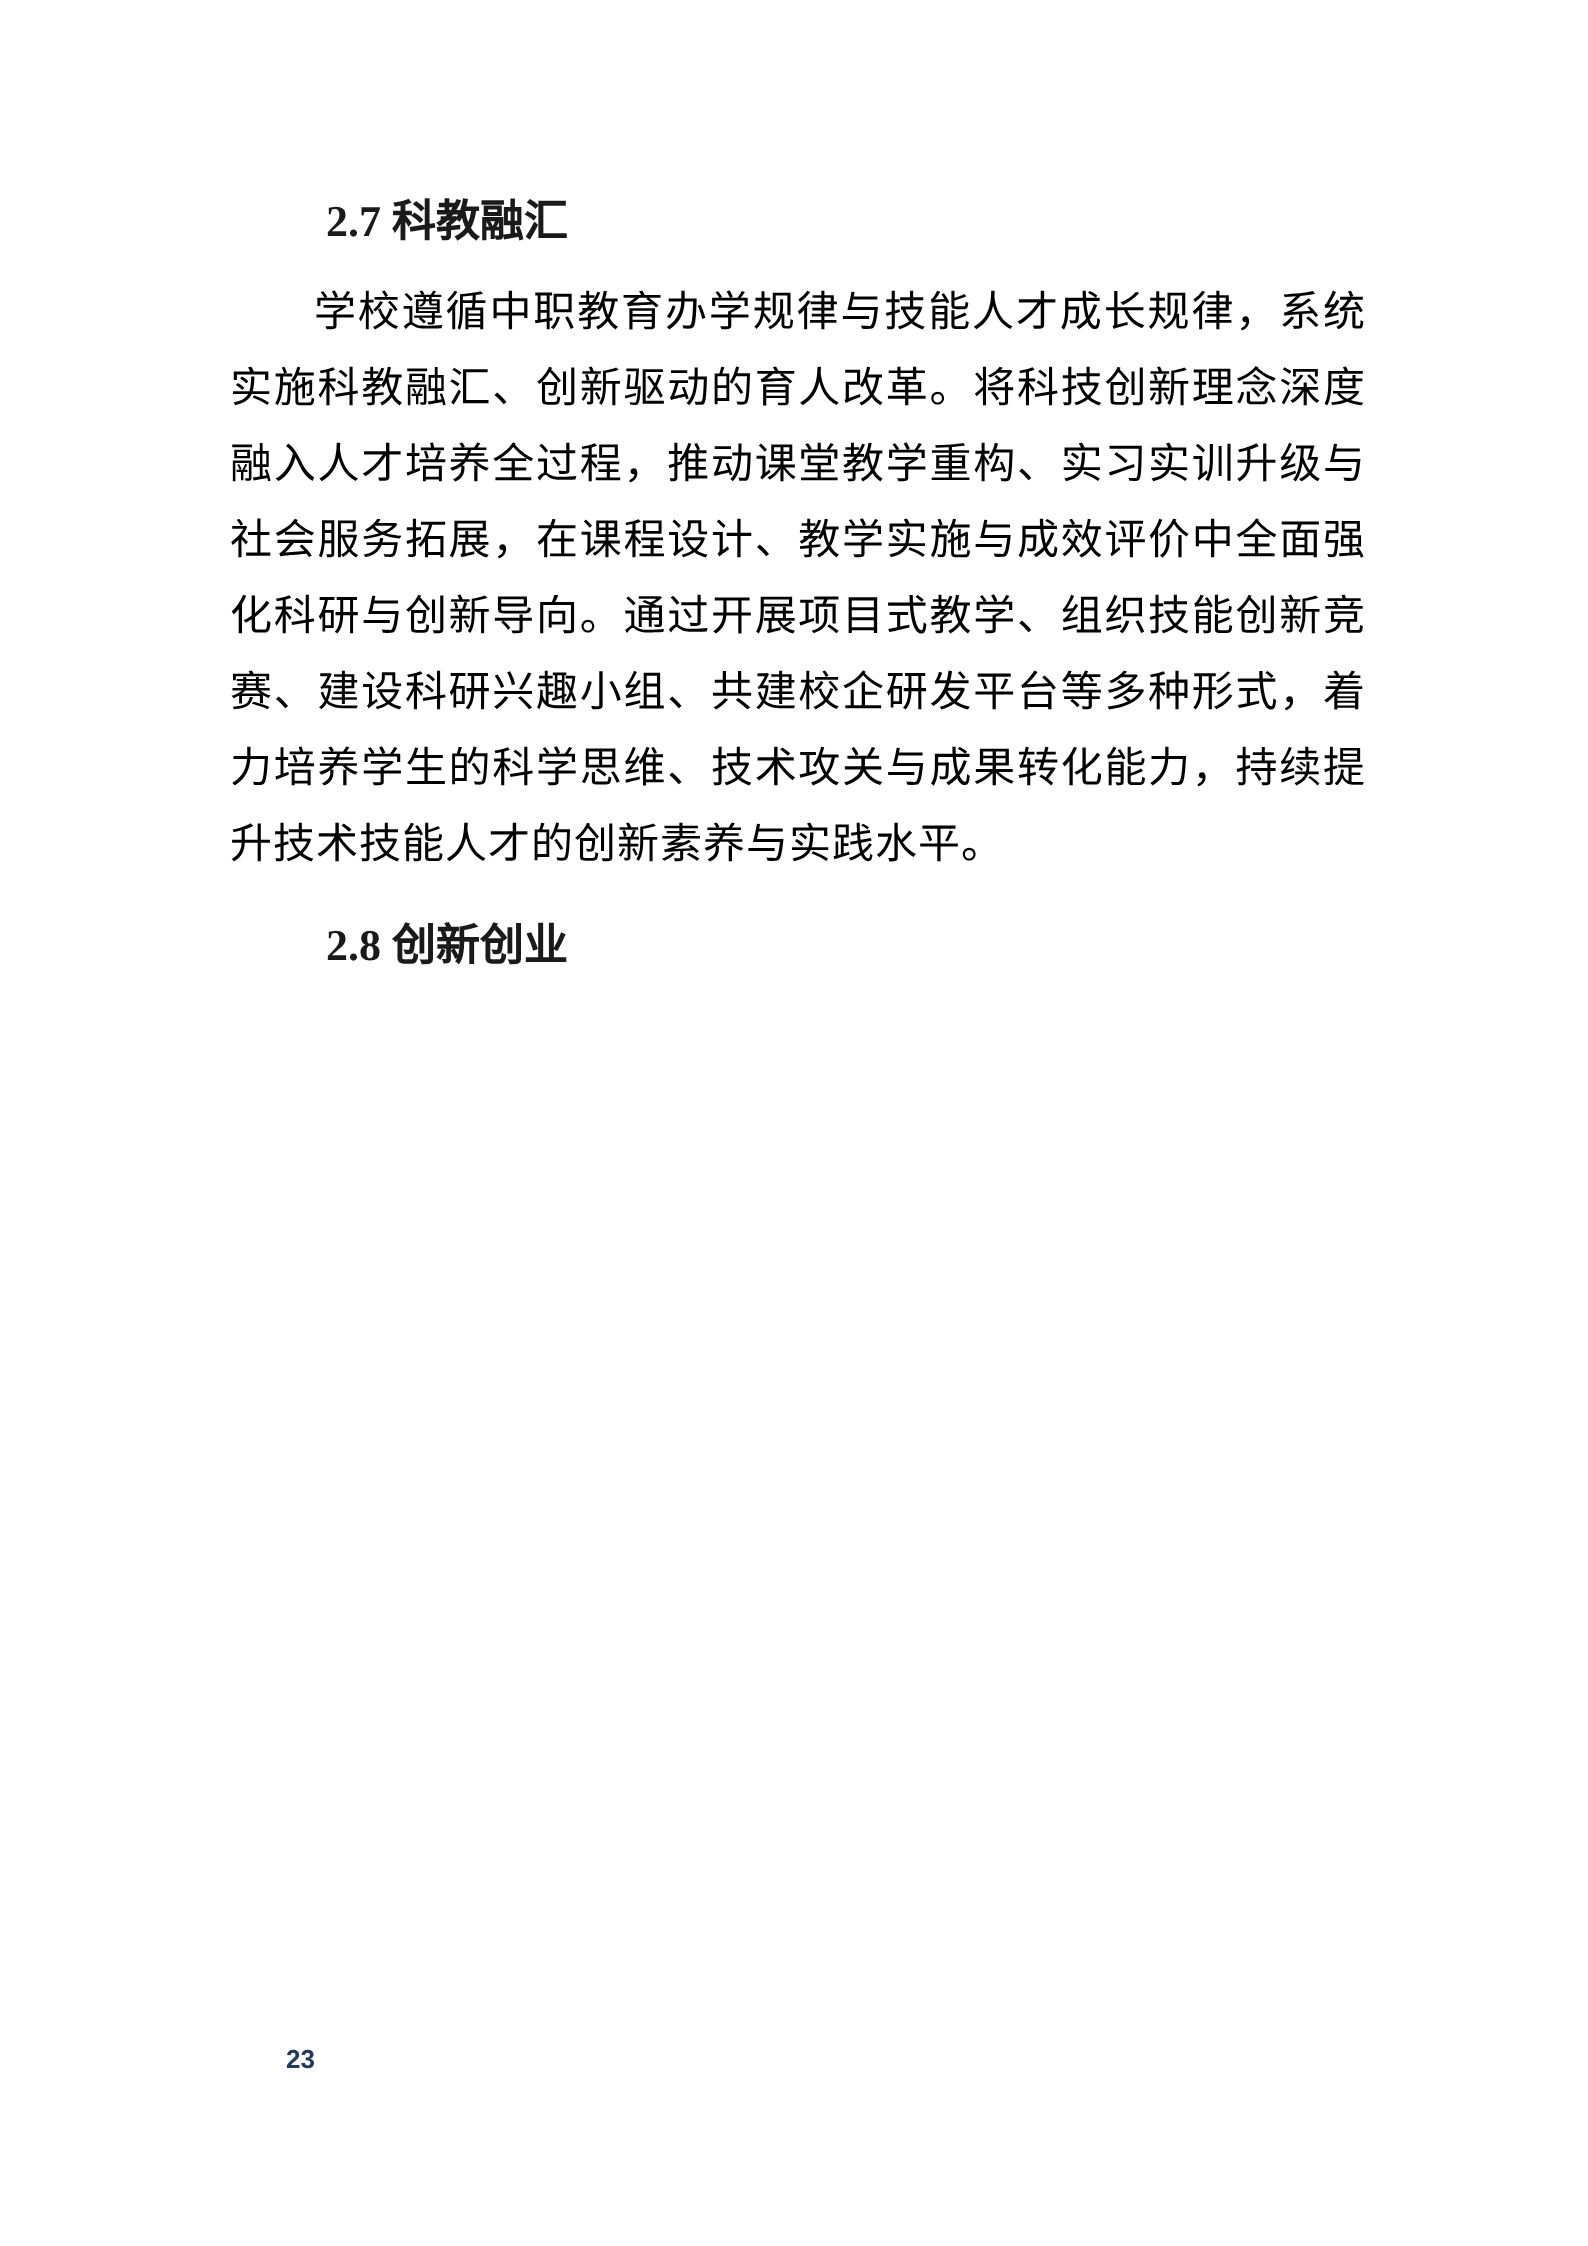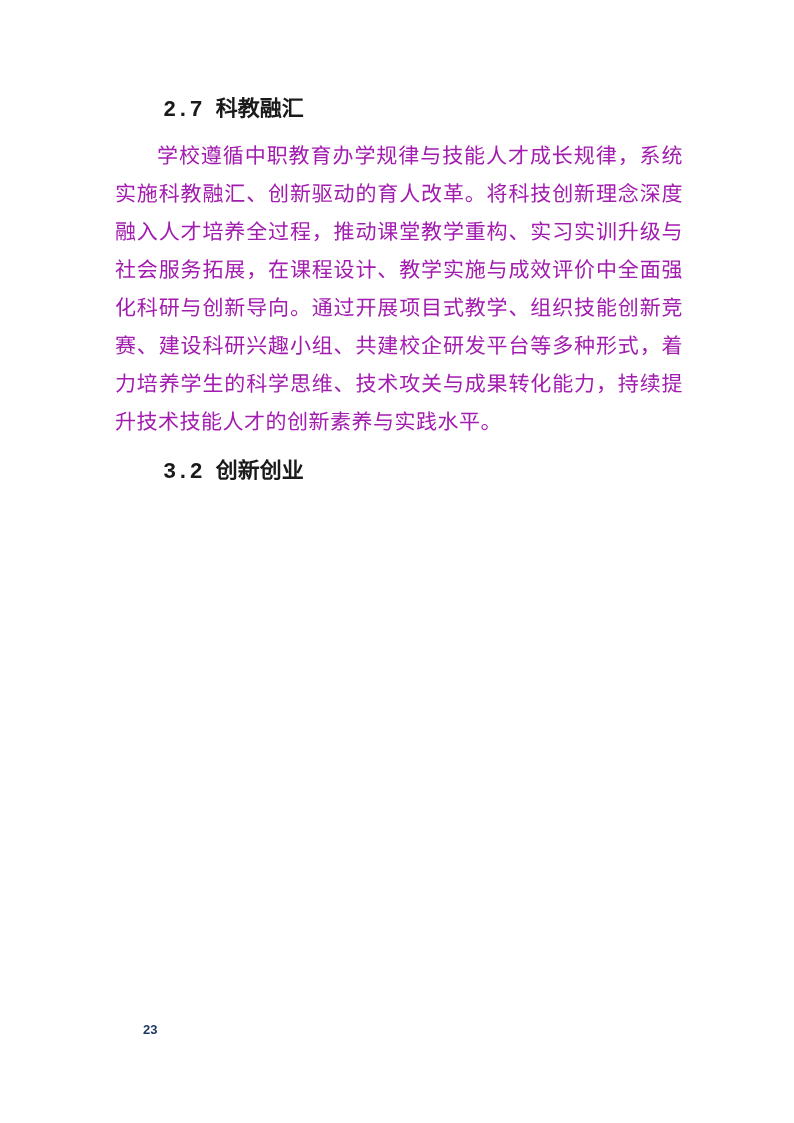--- a/index.html
+++ b/index.html
@@ -24,38 +24,38 @@
     top: 0;
     width: 568px;
   }
 
   .section-heading {
     font-size: 22px;
     line-height: 26px;
     font-weight: bold;
     color: #1a1a1a;
     text-indent: 48px;
-    font-family: Liberation Mono, monospace;
+    font-family: Liberation Serif, serif;
   }
 
   .heading-27 {
     margin-top: 98px;
   }
 
   .heading-28 {
     margin-top: 19px;
   }
 
   .body-paragraph {
     font-size: 21px;
     line-height: 38px;
     text-indent: 42px;
     text-align: justify;
     text-justify: inter-ideograph;
-    color: #a21caf;
+    color: #000000;
     letter-spacing: 0.5px;
   }
 
   .para-first {
     margin-top: 13px;
   }
 
   .para-follow {
     margin-top: 0;
   }
@@ -78,19 +78,19 @@
 <body>
 
 <div class="page">
   <div class="content">
 
     <h2 class="section-heading heading-27">2.7 科教融汇</h2>
 
     <p class="body-paragraph para-first">学校遵循中职教育办学规律与技能人才成长规律，系统实施科教融汇、创新驱动的育人改革。将科技创新理念深度融入人才培养全过程，推动课堂教学重构、实习实训升级与社会服务拓展，在课程设计、教学实施与成效评价中全面强化科研与创新导向。通过开展项目式教学、组织技能创新竞赛、建设科研兴趣小组、共建校企研发平台等多种形式，着力培养学生的科学思维、技术攻关与成果转化能力，持续提升技术技能人才的创新素养与实践水平。</p>
 
 
-    <h2 class="section-heading heading-28">3.2 创新创业</h2>
+    <h2 class="section-heading heading-28">2.8 创新创业</h2>
 
 
   </div>
 
   <div class="page-number">23</div>
 </div>
 
 </body></html>

